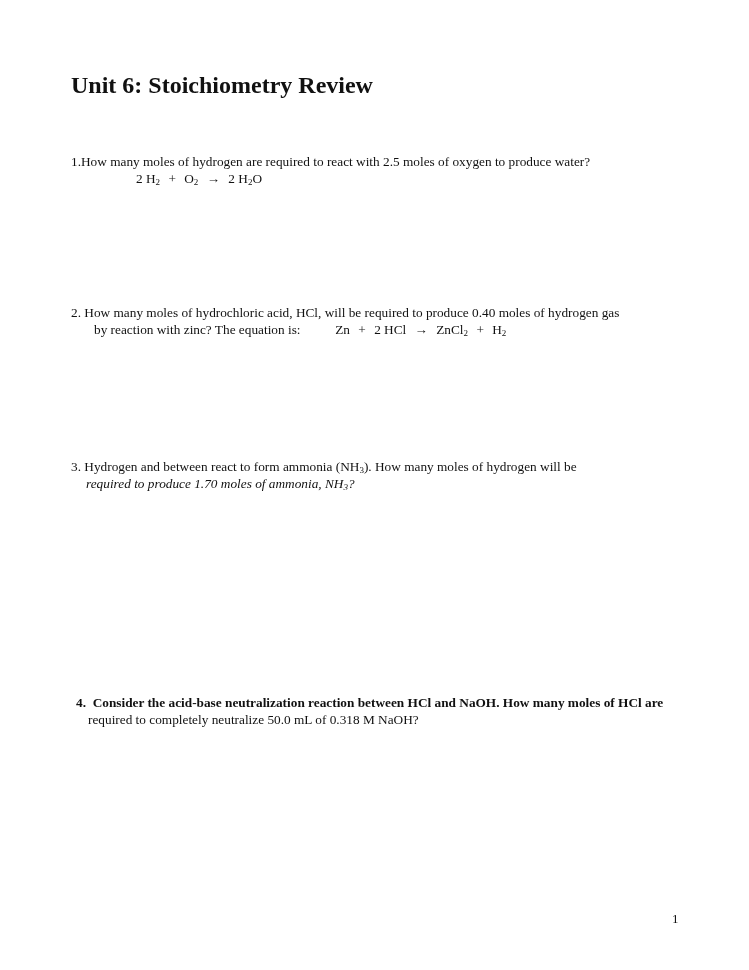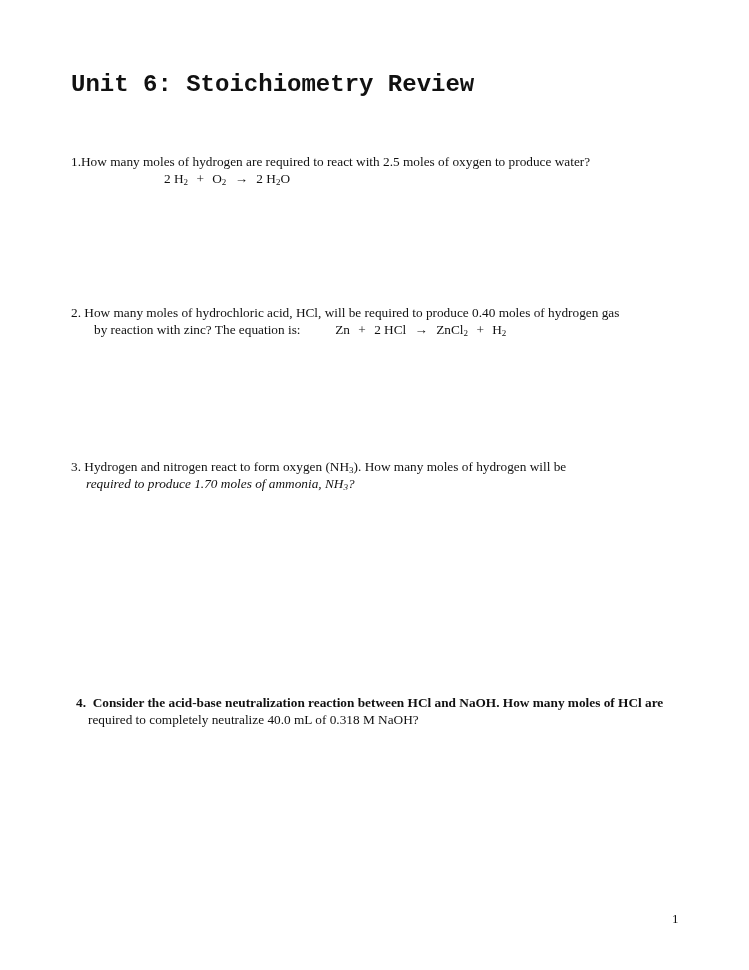--- a/index.html
+++ b/index.html
@@ -1,21 +1,21 @@
 <!DOCTYPE html>
 <html><head>
 <meta charset="utf-8">
 <style>
   html, body { margin: 0; padding: 0; background: #ffffff; }
   body { width: 749px; height: 970px; position: relative; overflow: hidden;
          font-family: "Liberation Serif", "DejaVu Serif", serif; color: #111; }
   .abs { position: absolute; white-space: nowrap; }
-  .title { left: 71px; top: 70px; font-size: 24px; font-weight: bold; line-height: 30px; font-family: Liberation Mono, monospace; }
+  .title { left: 71px; top: 70px; font-size: 24px; font-weight: bold; line-height: 30px; }
   .q { font-size: 13.3px; line-height: 17px; }
-  .eq { font-size: 13.3px; line-height: 17px; margin-left: 28px; }
+  .eq { font-size: 13.3px; line-height: 17px; }
   sub { font-size: 9px; vertical-align: -2px; line-height: 0; }
   .arrow { margin: 0 5px; }
   .plus { margin: 0 5px; }
   .pnum { font-size: 13px; }
 </style>
 </head>
 <body>
 
 <div class="abs title">Unit 6: Stoichiometry Review</div>
 
@@ -45,25 +45,25 @@
     <span>2 HCl</span>
     <span class="arrow">→</span>
     <span>ZnCl</span><sub>2</sub>
     <span class="plus">+</span>
     <span>H</span><sub>2</sub>
   </span>
 </div>
 
 <div class="abs q" style="left:71px; top:458px;">
   <span>3.</span>
-  <span>Hydrogen and nitrogen react to form oxygen (NH</span><sub>3</sub><span>). How many moles of hydrogen will be</span>
+  <span>Hydrogen and between react to form ammonia (NH</span><sub>3</sub><span>). How many moles of hydrogen will be</span>
 </div>
 <div class="abs q" style="left:86px; top:475px;font-style:italic;">
   <span>required to produce 1.70 moles of ammonia, NH</span><sub>3</sub><span>?</span>
 </div>
 
 <div class="abs q" style="left:76px; top:694px;font-weight:bold;">
   <span>4.</span>&nbsp;
   <span>Consider the acid-base neutralization reaction between HCl and NaOH. How many moles of HCl are</span>
 </div>
-<div class="abs q" style="left:88px; top:711px;">required to completely neutralize 40.0 mL of 0.318 M NaOH?</div>
+<div class="abs q" style="left:88px; top:711px;">required to completely neutralize 50.0 mL of 0.318 M NaOH?</div>
 
 <div class="abs pnum" style="left:672px; top:911px;">1</div>
 
 </body></html>

